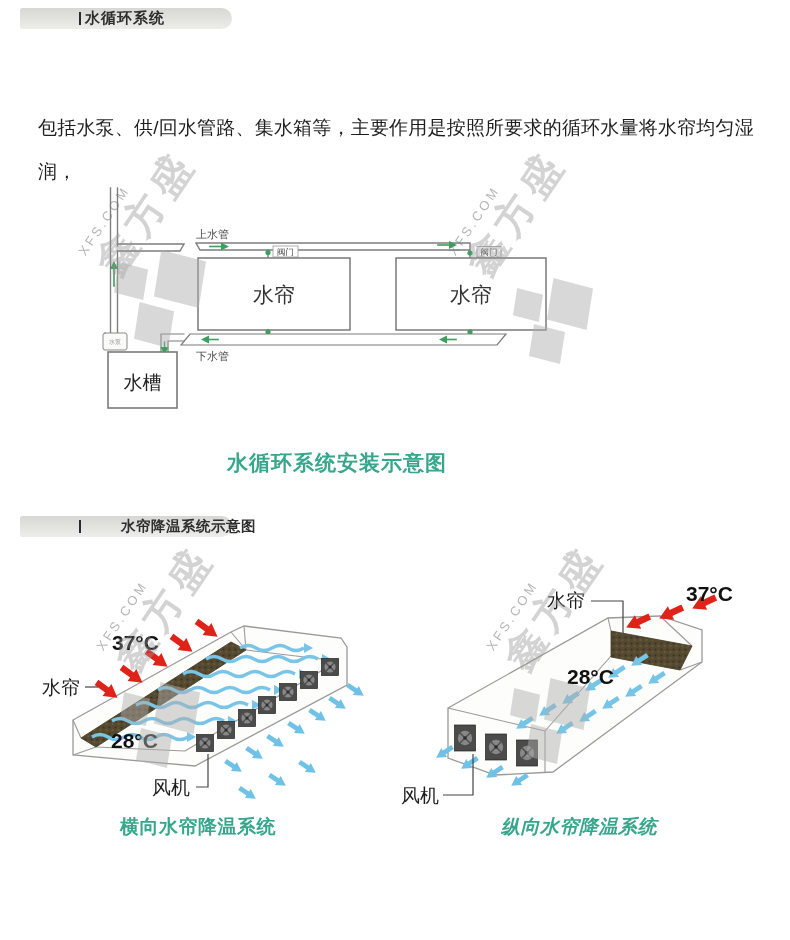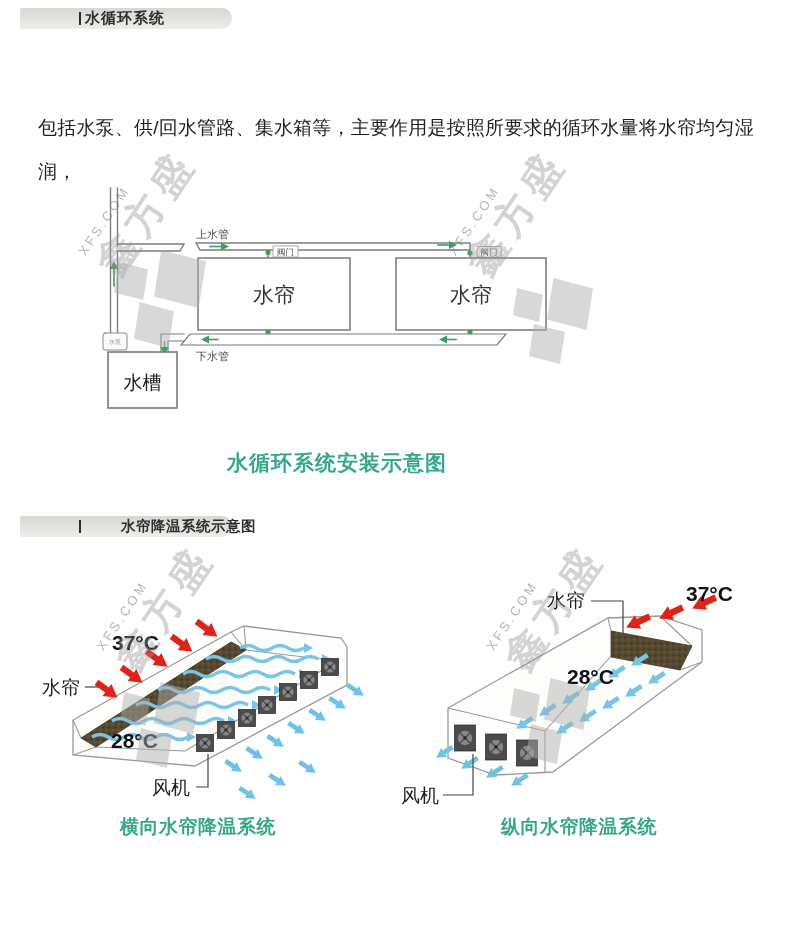--- a/index.html
+++ b/index.html
@@ -11,21 +11,21 @@
   .hdr .vbar{width:2px;height:13px;background:#2a2a2a;margin-left:59px;margin-right:4px;flex:none;}
   .hdr .t{font-size:15px;font-weight:bold;color:#2d2d2d;letter-spacing:1px;white-space:nowrap;}
   #hdr1{top:8px;}
   #hdr2{top:516px;gap:36px;}
   #hdr2 .t{font-size:14.5px;letter-spacing:0.5px;}
   .intro{position:absolute;left:38px;top:106px;width:722px;font-size:19px;color:#1e1e1e;
          line-height:44px;z-index:2;letter-spacing:0.2px;}
   .cap{position:absolute;color:#36a78c;font-weight:bold;text-align:center;z-index:2;white-space:nowrap;}
   #cap1{left:227px;top:404px;width:206px;font-size:21px;letter-spacing:1px;margin-top:45px;}
   #cap2{left:97px;top:814px;width:202px;font-size:19px;letter-spacing:0.5px;text-align:center;}
-  #cap3{left:478px;top:814px;width:202px;font-size:19px;letter-spacing:0.5px;}
+  #cap3{left:478px;top:814px;width:202px;font-size:19px;letter-spacing:0.5px;font-style:italic;}
   #art{position:absolute;left:0;top:0;z-index:1;}
   svg text{font-family:"Liberation Sans","DejaVu Sans",sans-serif;}
   
   .wm{position:absolute;z-index:3;pointer-events:none;}
   .wm-text{position:absolute;transform:rotate(-56deg);transform-origin:left bottom;white-space:nowrap;}
   .wm-site{display:block;font-size:13px;letter-spacing:3px;color:rgba(120,120,120,.55);}
   .wm-brand{display:block;font-size:40px;font-weight:bold;letter-spacing:7px;color:rgba(150,150,150,.42);line-height:44px;}
   .petal{position:absolute;background:rgba(173,173,173,.48);
          clip-path:polygon(14% 0,100% 20%,86% 100%,0 80%);border-radius:5px;}
 </style>

